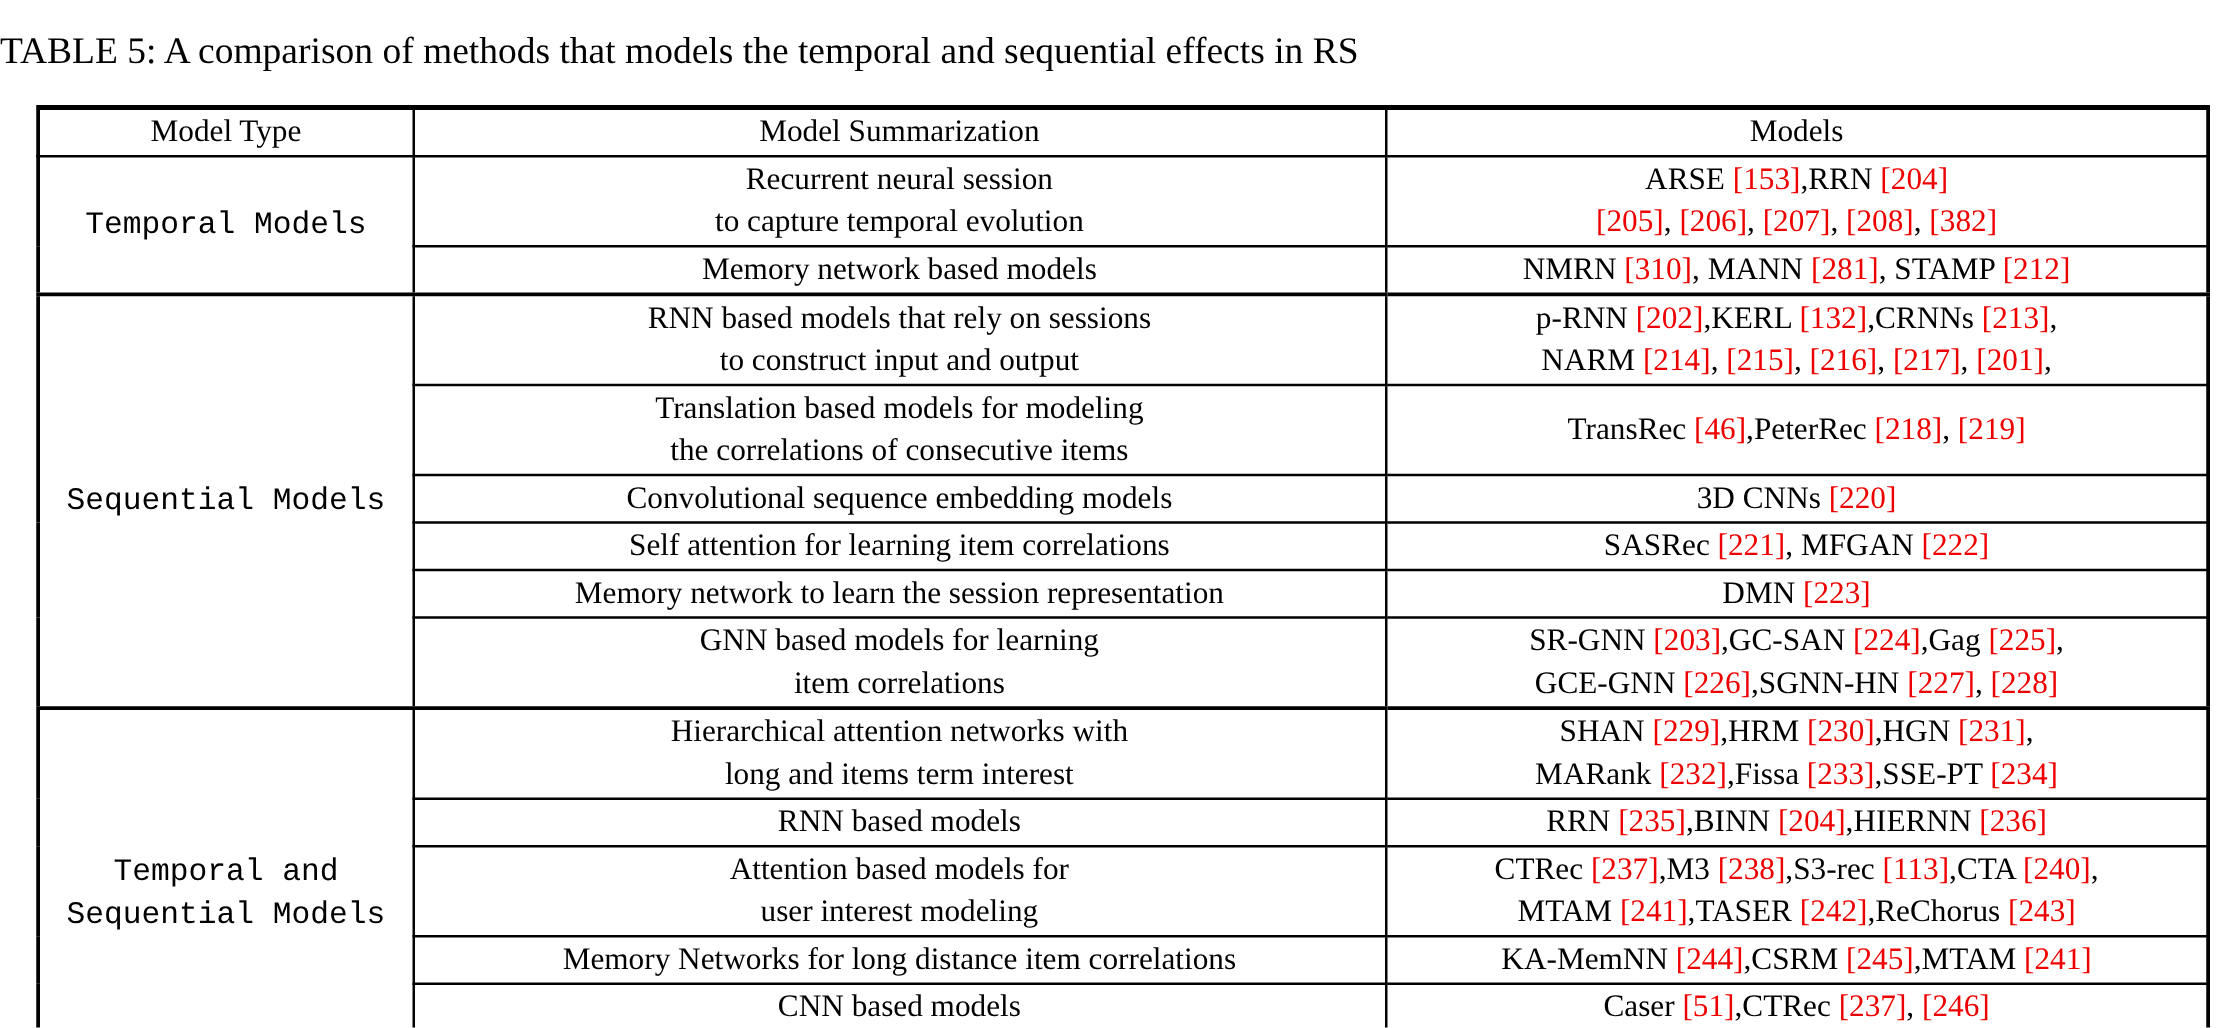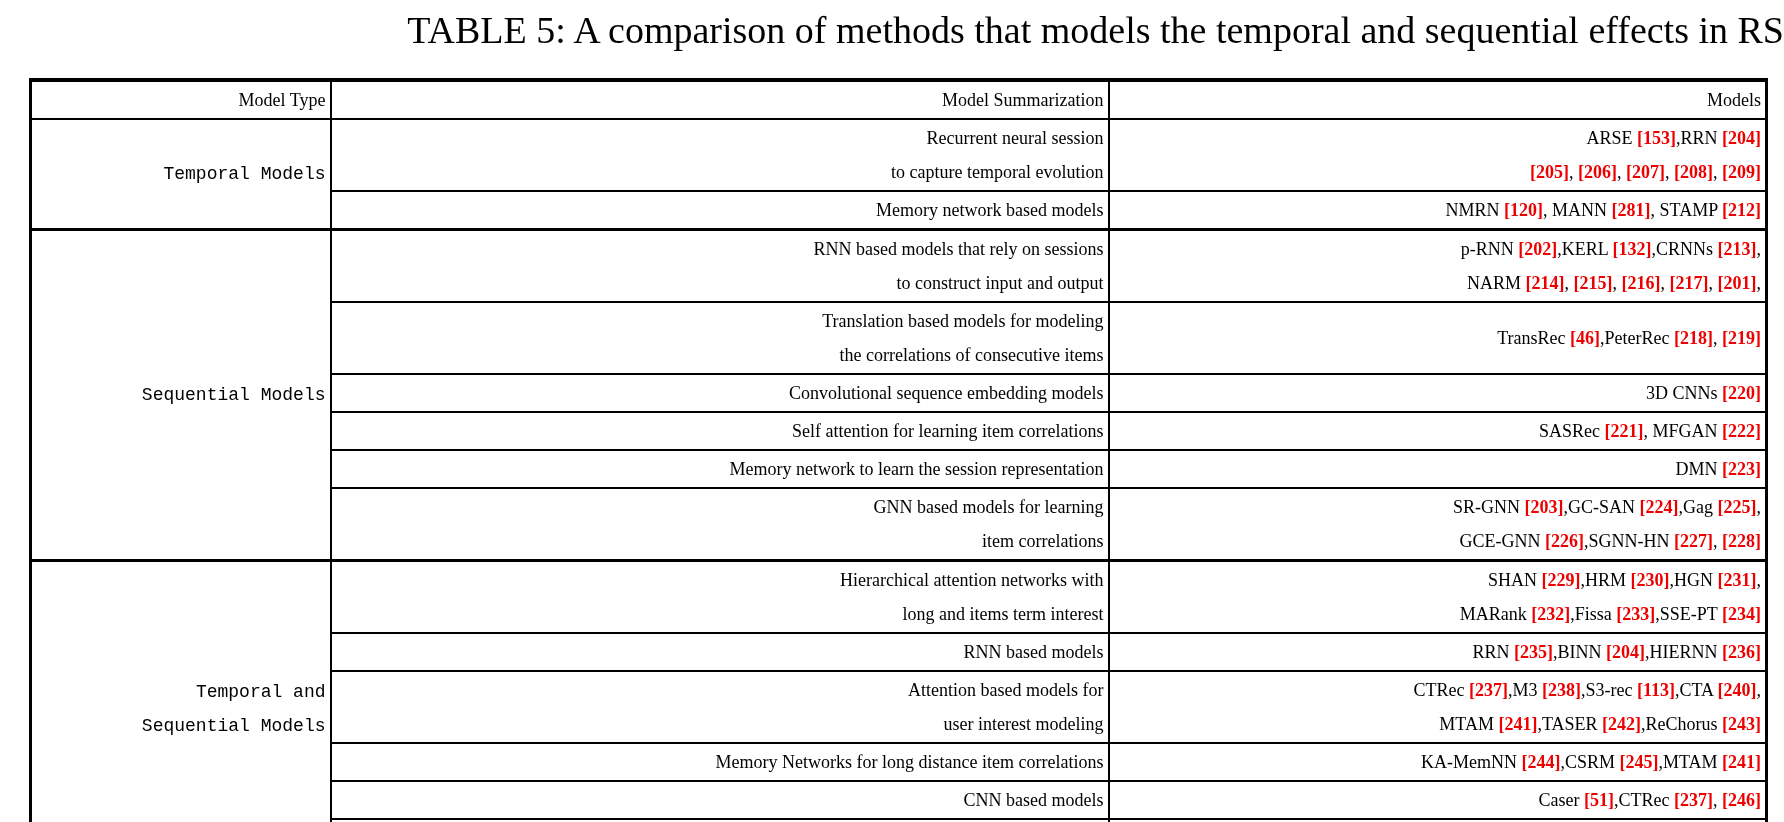--- a/index.html
+++ b/index.html
@@ -11,23 +11,23 @@
     overflow: hidden;
     font-family: "Liberation Serif", "DejaVu Serif", serif;
     color: #000000;
   }
   .page {
     width: 1784px;
     height: 822px;
     position: relative;
   }
   .caption {
-    text-align: right;
-    font-size: 38px;
-    margin: 8px 0 0 0;
+    text-align: left;
+    font-size: 30px;
+    margin: 24px 0 0 0;
     padding: 0;
     letter-spacing: 0px;
     white-space: nowrap;
   }
   table.cmp {
     border-collapse: collapse;
     table-layout: fixed;
     width: 1736px;
     margin: 26px 0 0 29px;
     background: #ffffff;
@@ -40,41 +40,40 @@
     border: 2px solid #000000;
   }
   table.cmp {
     border-top: 4px solid #000000;
     border-bottom: 4px solid #000000;
     border-left: 3px solid #000000;
     border-right: 3px solid #000000;
   }
   table.cmp th, table.cmp td {
     padding: 1px 4px;
-    text-align: right;
+    text-align: center;
     vertical-align: middle;
-    font-size: 18px;
+    font-size: 25px;
     line-height: 34px;
     font-weight: normal;
     overflow: hidden;
   }
   table.cmp th {
     height: 34px;
   }
   tr.section-start td {
     border-top: 3px solid #000000;
     margin-left: 28px;
   }
   td.col-type {
     font-size: 26px;
     font-family: Liberation Mono, monospace;
   }
   .cite {
     color: #ee0000;
-    font-weight: bold;
   }
   .cell-line {
     white-space: nowrap;
   }
 </style>
 </head>
 <body>
 
 <div class="page">
   <div class="caption">TABLE 5: A comparison of methods that models the temporal and sequential effects in RS</div>
@@ -97,29 +96,29 @@
     <tr>
           <td class="col-type" rowspan="2">
             <div class="cell-line">Temporal Models</div>
           </td>
           <td>
             <div class="cell-line">Recurrent neural session</div>
             <div class="cell-line">to capture temporal evolution</div>
           </td>
           <td>
             <div class="cell-line">ARSE <span class="cite">[153]</span>,RRN <span class="cite">[204]</span></div>
-            <div class="cell-line"><span class="cite">[205]</span>, <span class="cite">[206]</span>, <span class="cite">[207]</span>, <span class="cite">[208]</span>, <span class="cite">[209]</span></div>
+            <div class="cell-line"><span class="cite">[205]</span>, <span class="cite">[206]</span>, <span class="cite">[207]</span>, <span class="cite">[208]</span>, <span class="cite">[382]</span></div>
           </td>
         </tr>
         <tr>
           <td>
             <div class="cell-line">Memory network based models</div>
           </td>
           <td>
-            <div class="cell-line">NMRN <span class="cite">[120]</span>, MANN <span class="cite">[281]</span>, STAMP <span class="cite">[212]</span></div>
+            <div class="cell-line">NMRN <span class="cite">[310]</span>, MANN <span class="cite">[281]</span>, STAMP <span class="cite">[212]</span></div>
           </td>
         </tr>
         <tr class="section-start">
           <td class="col-type" rowspan="6">
             <div class="cell-line">Sequential Models</div>
           </td>
           <td>
             <div class="cell-line">RNN based models that rely on sessions</div>
             <div class="cell-line">to construct input and output</div>
           </td>

